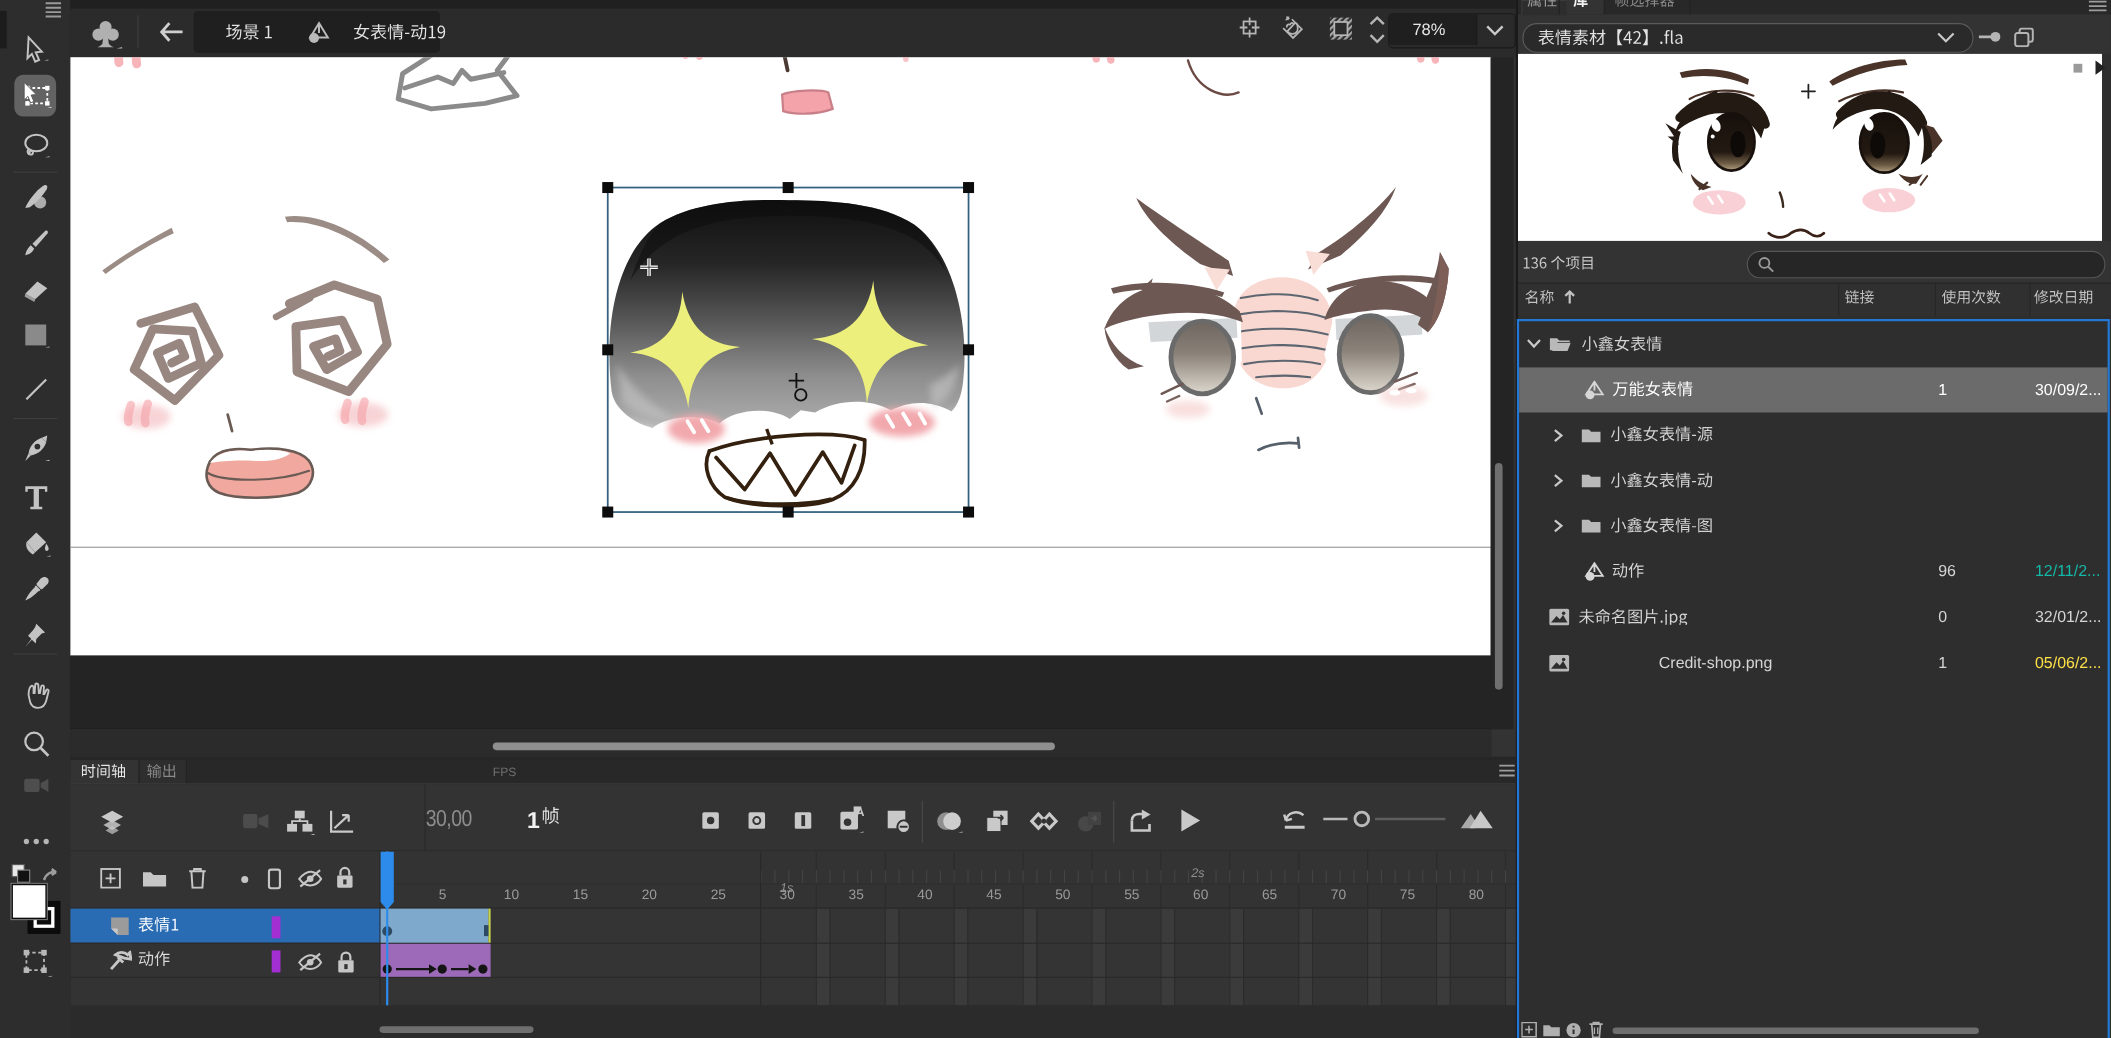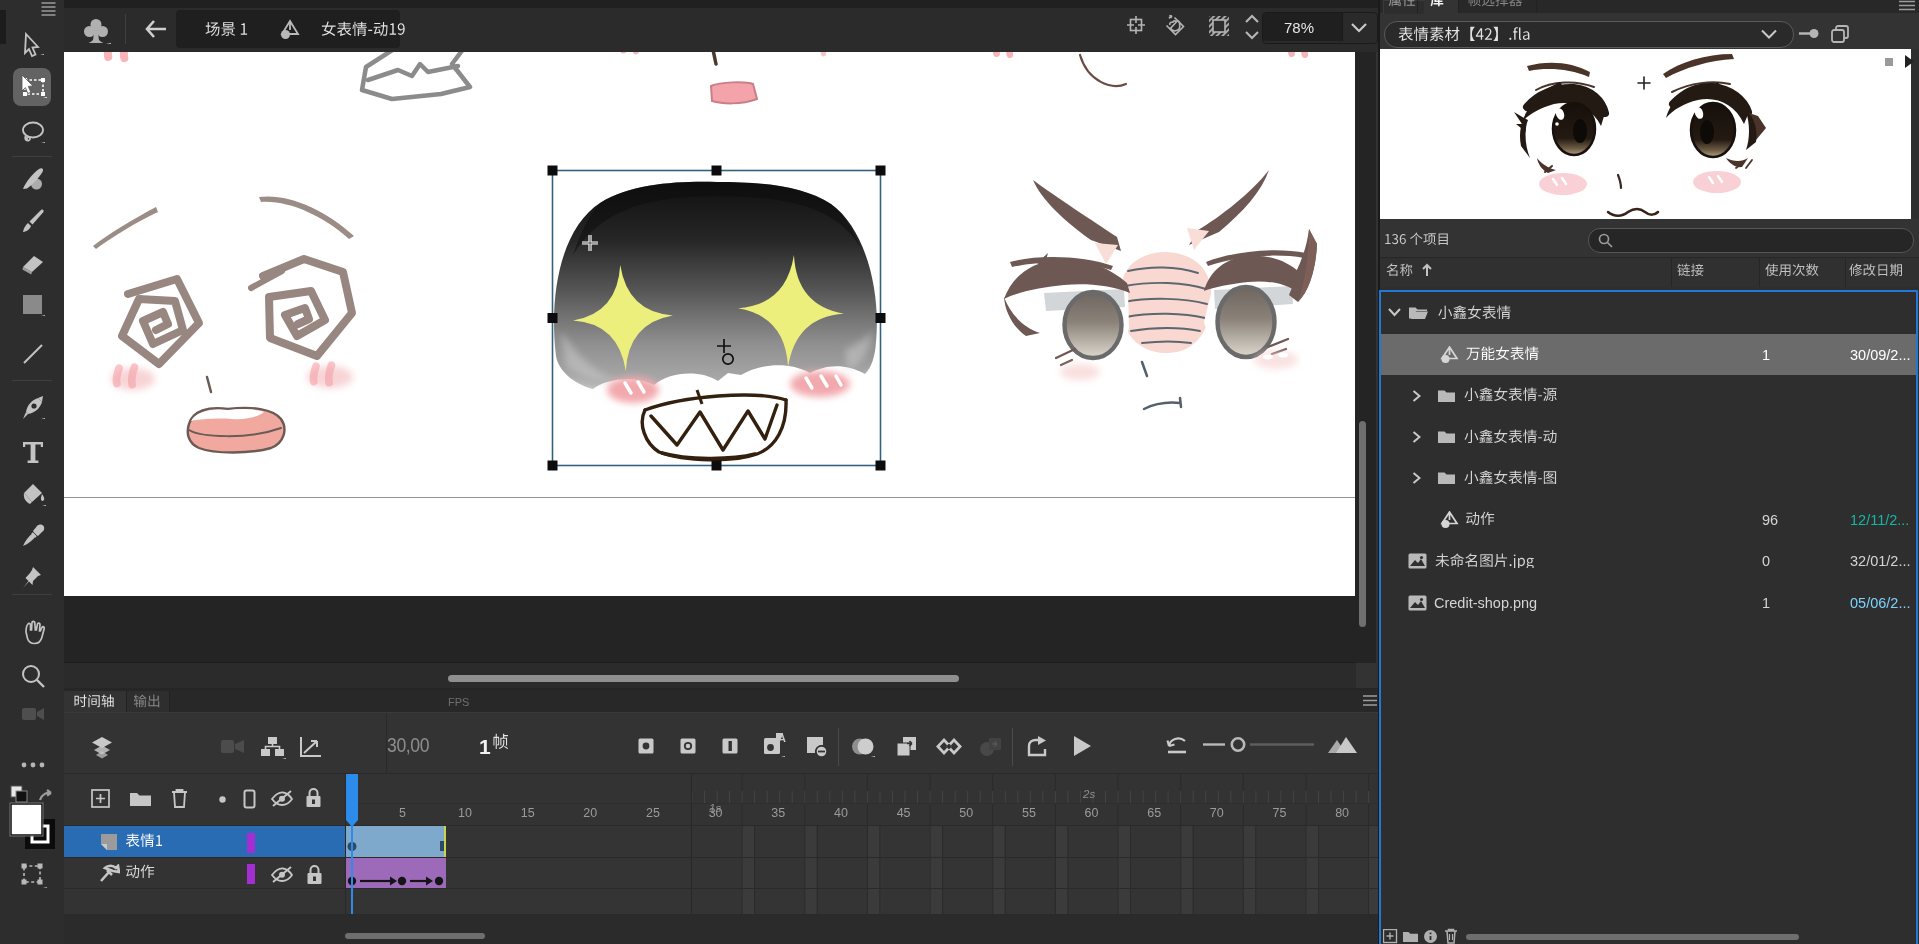--- a/index.html
+++ b/index.html
@@ -893,23 +893,23 @@
 <svg class="ab " style="left:1434.0px;top:552.8px" width="103" height="15" viewBox="0 -13.20 103 15.30">
     <path d="M6.9 -12.6V-10.1H2V-9H6.9V-6.4H0.9V-5.3H6.2C4.9 -3.4 2.6 -1.5 0.5 -0.6C0.8 -0.4 1.1 0.1 1.3 0.4C3.3 -0.7 5.4 -2.4 6.9 -4.4V1.2H8.1V-4.5C9.5 -2.5 11.7 -0.6 13.7 0.4C13.9 0.1 14.2 -0.4 14.5 -0.6C12.4 -1.5 10.1 -3.4 8.7 -5.3H14.1V-6.4H8.1V-9H13.1V-10.1H8.1V-12.6Z M22.6 -12.8C21.2 -10.8 18.3 -8.9 15.5 -8.1C15.8 -7.8 16 -7.4 16.2 -7C17.3 -7.4 18.4 -7.9 19.4 -8.6V-7.6H25.4V-8.6C26.5 -8 27.6 -7.5 28.7 -7.1C28.9 -7.4 29.2 -7.9 29.5 -8.2C27.1 -8.8 24.6 -10.2 23.2 -11.8L23.5 -12.1ZM19.6 -8.6C20.7 -9.3 21.7 -10.2 22.5 -11C23.3 -10.2 24.3 -9.3 25.4 -8.6ZM16.9 -6.4V0H18V-1.2H21.5V-6.4ZM18 -5.4H20.4V-2.2H18ZM23.1 -6.4V1.2H24.2V-5.4H27.1V-2.1C27.1 -2 27 -1.9 26.8 -1.9C26.6 -1.9 25.9 -1.9 25 -1.9C25.2 -1.6 25.3 -1.2 25.4 -0.9C26.5 -0.9 27.2 -0.9 27.6 -1C28 -1.2 28.2 -1.5 28.2 -2.1V-6.4Z M33.9 -7.9C34.7 -7.4 35.6 -6.7 36.3 -6.1C34.5 -5.2 32.6 -4.5 30.7 -4.1C30.9 -3.8 31.2 -3.4 31.3 -3.1C32.1 -3.3 33 -3.5 33.8 -3.8V1.2H34.9V0.4H41.6V1.2H42.7V-5.1H36.8C39.3 -6.4 41.4 -8.3 42.7 -10.7L41.9 -11.2L41.7 -11.1H36.4C36.8 -11.5 37.1 -12 37.4 -12.4L36.1 -12.6C35.2 -11.2 33.5 -9.5 31 -8.4C31.3 -8.2 31.7 -7.8 31.8 -7.5C33.3 -8.2 34.4 -9.1 35.4 -10.1H41C40.1 -8.7 38.8 -7.6 37.3 -6.7C36.6 -7.3 35.6 -8 34.8 -8.6ZM41.6 -0.6H34.9V-4.1H41.6Z M50.6 -4.2C51.8 -3.9 53.4 -3.4 54.2 -3L54.7 -3.8C53.8 -4.1 52.3 -4.6 51.1 -4.9ZM49.1 -2.3C51.2 -2 53.8 -1.4 55.2 -0.9L55.7 -1.8C54.3 -2.2 51.7 -2.8 49.6 -3ZM46.3 -11.9V1.2H47.3V0.6H57.6V1.2H58.8V-11.9ZM47.3 -0.4V-10.9H57.6V-0.4ZM51.2 -10.6C50.5 -9.4 49.2 -8.2 47.9 -7.5C48.1 -7.3 48.5 -7 48.7 -6.8C49.1 -7.1 49.6 -7.4 50.1 -7.8C50.5 -7.4 51.1 -6.9 51.7 -6.5C50.4 -5.9 48.9 -5.5 47.6 -5.2C47.8 -5 48 -4.5 48.1 -4.3C49.6 -4.6 51.2 -5.2 52.6 -5.9C53.9 -5.3 55.3 -4.8 56.7 -4.4C56.9 -4.7 57.1 -5.1 57.3 -5.3C56 -5.5 54.7 -5.9 53.5 -6.5C54.7 -7.2 55.6 -8.1 56.2 -9.1L55.6 -9.5L55.4 -9.4H51.5C51.8 -9.7 52 -10 52.2 -10.3ZM50.7 -8.4 50.8 -8.5H54.7C54.1 -8 53.4 -7.4 52.6 -7C51.8 -7.4 51.2 -7.9 50.7 -8.4Z M62.7 -12.2V-7.2C62.7 -4.6 62.5 -1.8 60.6 0.3C60.9 0.5 61.3 1 61.5 1.2C62.8 -0.3 63.5 -2.1 63.7 -4H70V1.2H71.2V-5.2H63.8C63.9 -5.8 63.9 -6.5 63.9 -7.2V-7.6H73.5V-8.7H69.3V-12.6H68.1V-8.7H63.9V-12.2Z M77.1 0.2C77.6 0.2 78.1 -0.2 78.1 -0.8C78.1 -1.5 77.6 -1.9 77.1 -1.9C76.5 -1.9 76.1 -1.5 76.1 -0.8C76.1 -0.2 76.5 0.2 77.1 0.2Z M79.7 3.6C81.3 3.6 81.9 2.6 81.9 0.9V-8.1H80.6V0.9C80.6 1.9 80.4 2.5 79.6 2.5C79.3 2.5 79 2.5 78.8 2.4L78.5 3.4C78.8 3.5 79.2 3.6 79.7 3.6ZM81.2 -9.8C81.8 -9.8 82.2 -10.2 82.2 -10.7C82.2 -11.3 81.8 -11.6 81.2 -11.6C80.7 -11.6 80.3 -11.3 80.3 -10.7C80.3 -10.2 80.7 -9.8 81.2 -9.8Z M84.7 3.4H86.1V0.7L86 -0.8C86.7 -0.1 87.5 0.2 88.3 0.2C90.1 0.2 91.8 -1.4 91.8 -4.2C91.8 -6.7 90.7 -8.4 88.6 -8.4C87.6 -8.4 86.7 -7.8 86 -7.2H85.9L85.8 -8.1H84.7ZM88 -1C87.5 -1 86.8 -1.2 86.1 -1.8V-6.1C86.8 -6.8 87.5 -7.2 88.2 -7.2C89.8 -7.2 90.4 -6 90.4 -4.2C90.4 -2.2 89.4 -1 88 -1Z M96.7 3.8C99.2 3.8 100.8 2.4 100.8 0.9C100.8 -0.4 99.9 -1 98 -1H96.4C95.3 -1 95 -1.4 95 -1.9C95 -2.3 95.2 -2.6 95.5 -2.9C95.9 -2.7 96.3 -2.6 96.7 -2.6C98.4 -2.6 99.7 -3.7 99.7 -5.4C99.7 -6.1 99.4 -6.7 99 -7.1H100.7V-8.1H97.9C97.6 -8.3 97.2 -8.4 96.7 -8.4C95.1 -8.4 93.7 -7.2 93.7 -5.4C93.7 -4.5 94.2 -3.7 94.7 -3.3V-3.2C94.3 -2.9 93.8 -2.4 93.8 -1.7C93.8 -1 94.1 -0.6 94.6 -0.3V-0.3C93.8 0.2 93.4 0.9 93.4 1.6C93.4 3 94.7 3.8 96.7 3.8ZM96.7 -3.5C95.8 -3.5 95 -4.3 95 -5.4C95 -6.6 95.8 -7.3 96.7 -7.3C97.7 -7.3 98.4 -6.6 98.4 -5.4C98.4 -4.3 97.7 -3.5 96.7 -3.5ZM96.9 2.8C95.4 2.8 94.6 2.2 94.6 1.4C94.6 0.9 94.8 0.4 95.4 0C95.7 0.1 96.1 0.1 96.4 0.1H97.8C98.9 0.1 99.5 0.4 99.5 1.2C99.5 2 98.5 2.8 96.9 2.8Z" fill="#d4d4d4"></path>
   </svg>
 <div class="ab" style="left:1762px;top:553px;font:400 14.5px 'Liberation Sans',sans-serif;color:#d4d4d4;letter-spacing:0px;white-space:nowrap">0</div>
 <div class="ab" style="left:1850px;top:553px;font:400 14.5px 'Liberation Sans',sans-serif;color:#d4d4d4;letter-spacing:0px;white-space:nowrap">32/01/2...</div>
 <svg class="ab" style="left:1408px;top:594.5px;" width="19" height="16" viewBox="0 0 19 16">
     <rect x="0.5" y="0.5" width="18" height="15" rx="1.5" fill="#b9b9b9"></rect>
     <path d="M2 13 L7 7 L10 10 L13 6 L17 13 Z" fill="#2e2e2e"></path>
     <circle cx="13.5" cy="4.5" r="1.6" fill="#2e2e2e"></circle>
   </svg>
-<div class="ab" style="left:1434px;top:594.5px;font:400 14.5px 'Liberation Sans',sans-serif;color:#d4d4d4;letter-spacing:0px;white-space:nowrap">Credit-shop.png</div>
+<div class="ab" style="left:1508px;top:594.5px;font:400 14.5px 'Liberation Sans',sans-serif;color:#d4d4d4;letter-spacing:0px;white-space:nowrap">Credit-shop.png</div>
 <div class="ab" style="left:1762px;top:594.5px;font:400 14.5px 'Liberation Sans',sans-serif;color:#d4d4d4;letter-spacing:0px;white-space:nowrap">1</div>
-<div class="ab" style="left:1850px;top:594.5px;font:400 14.5px 'Liberation Sans',sans-serif;color:#7dd3fc;letter-spacing:0px;white-space:nowrap">05/06/2...</div>
+<div class="ab" style="left:1850px;top:594.5px;font:400 14.5px 'Liberation Sans',sans-serif;color:#fde047;letter-spacing:0px;white-space:nowrap">05/06/2...</div>
 <svg class="ab" style="left:1383px;top:929px;" width="15" height="15" viewBox="0 0 15 15">
     <rect x="0.5" y="0.5" width="13" height="13" fill="none" stroke="#b0b0b0" stroke-width="1.4"></rect>
     <path d="M7 3.5 V10.5 M3.5 7 H10.5" stroke="#b0b0b0" stroke-width="1.4"></path>
   </svg>
 <svg class="ab" style="left:1402px;top:930px;" width="17" height="13" viewBox="0 0 17 13">
     <path d="M1 2 h5.5 l1.8 1.8 H16 V12 H1 Z" fill="#b0b0b0"></path>
   </svg>
 <svg class="ab" style="left:1423px;top:929px;" width="15" height="15" viewBox="0 0 15 15">
     <circle cx="7.5" cy="7.5" r="6.5" fill="#b0b0b0"></circle>
     <path d="M7.5 3.6 v1.6 M7.5 7 v4" stroke="#2e2e2e" stroke-width="1.8"></path>

